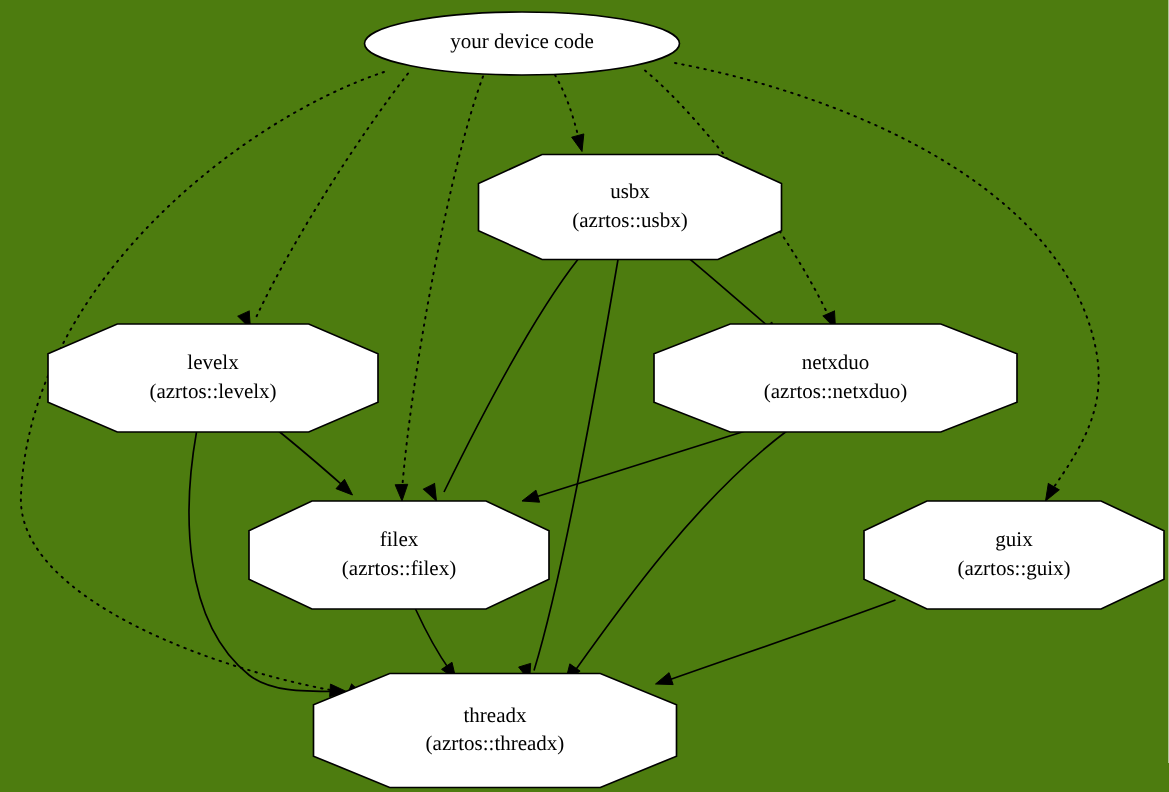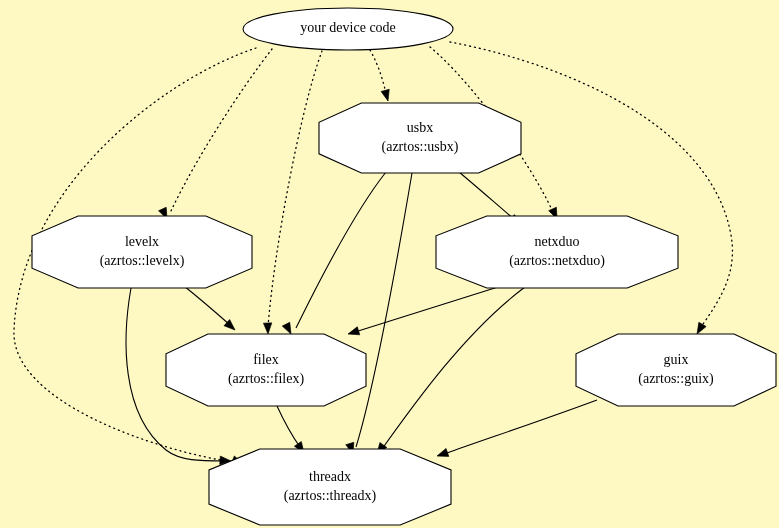--- a/index.html
+++ b/index.html
@@ -10,21 +10,21 @@
   body {
     width: 779px;
     height: 528px;
     font-family: "Liberation Serif", "DejaVu Serif", serif;
     overflow: hidden;
   }
   #graph-root {
     position: relative;
     width: 779px;
     height: 528px;
-    background: #fef9c3;
+    background: #4d7c0f;
   }
   svg#graph-canvas {
     display: block;
     width: 779px;
     height: 528px;
   }
   .node-shape {
     fill: #ffffff;
     stroke: #000000;
     stroke-width: 1.1;

